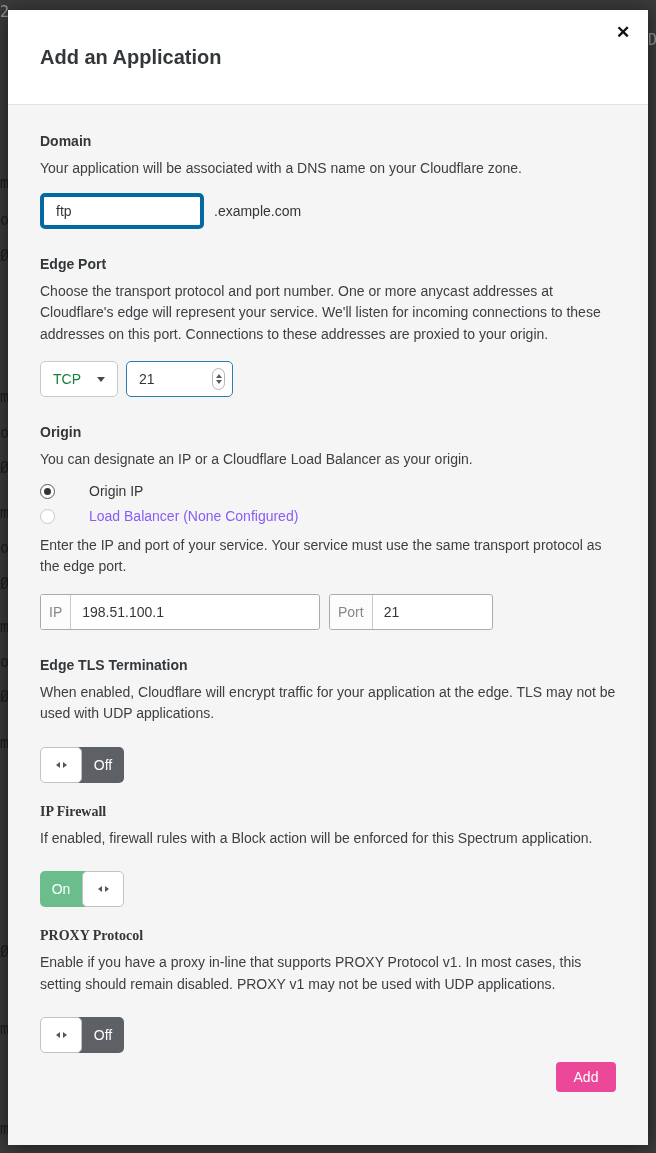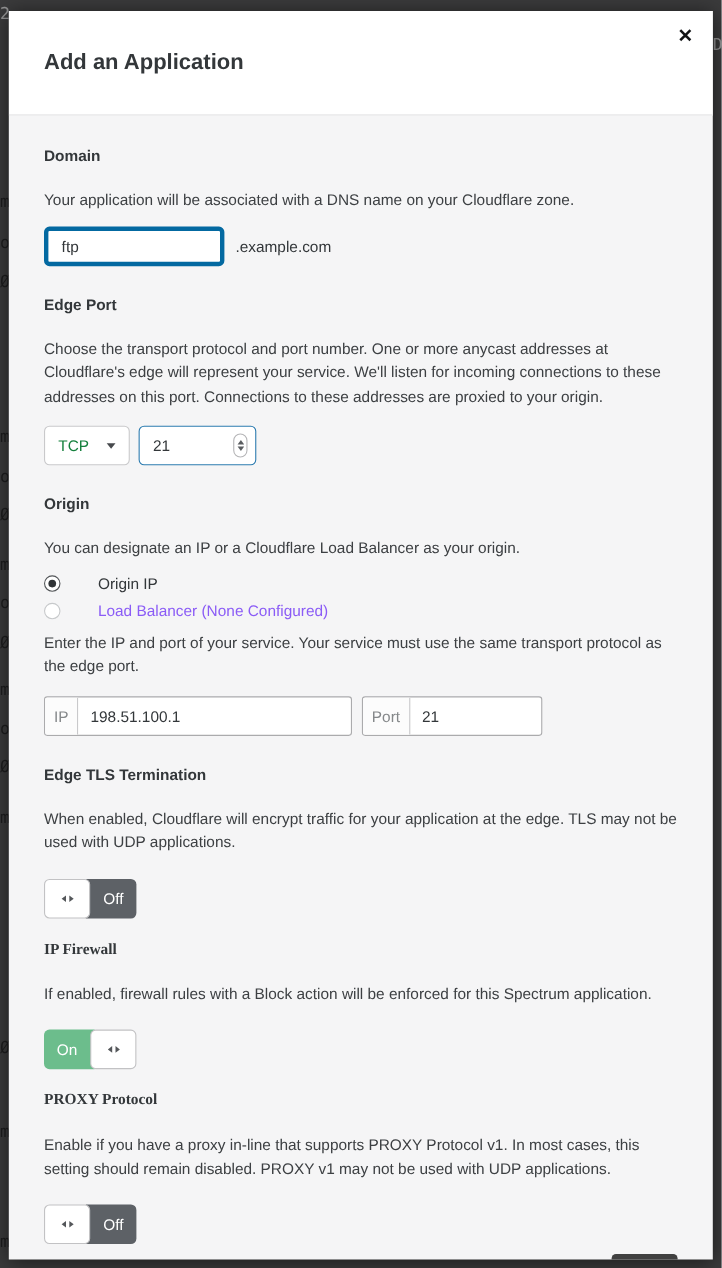--- a/index.html
+++ b/index.html
@@ -44,21 +44,21 @@
   .close-btn {
     position:absolute; top:12px; right:14px;
     font-size:17px; font-weight:700; color:#101214;
     width:22px; height:22px; line-height:22px; text-align:center;
     cursor:pointer; background:none; border:none; padding:0;
     font-family:"Liberation Sans", sans-serif;
   }
   .modal-body { padding:28px 32px 0 32px; }
 
   .section-label { font-size:14px; font-weight:700; color:#33373a; line-height:17px; }
-  .section-desc  { font-size:14px; color:#3d4043; line-height:21.5px; margin-top:21px; max-width:580px; }
+  .section-desc  { font-size:14px; color:#3d4043; line-height:21.5px; margin-top:8px; max-width:580px; }
 
   
   .text-input {
     height:36px; border:4px solid #0369a1; border-radius:4px;
     background:#fff; font-size:14px; color:#33373a; padding:0 12px;
     font-family:"Liberation Sans", sans-serif; outline:none; width:100%;
   }
 
   .domain-row { display:flex; align-items:center; margin-top:13px; }
   .domain-row .text-input { width:164px; border-radius:5px; }
@@ -142,21 +142,21 @@
   }
   .toggle.off .state { background:#5d6166; border-radius:0 5px 5px 0; margin-left:-4px; padding-left:4px; }
   .toggle.on  .state { background:#6cbd8c; border-radius:5px 0 0 5px; margin-right:-4px; padding-right:4px; order:-1; }
 
   .mt27 { margin-top:27px; }
   .mt20 { margin-top:20px;font-family:Liberation Serif, serif; }
 
   .add-row { display:flex; justify-content:flex-end; margin-top:9px; }
   .add-btn {
     min-width:60px; height:30px; padding:0 14px;
-    background:#404040; color:#fff; font-size:14px;
+    background:#ec4899; color:#fff; font-size:14px;
     border:none; border-radius:4px; cursor:pointer;
     font-family:"Liberation Sans", sans-serif;
   }
 </style>
 </head>
 <body>
 
 <div id="bg-layer">
     <span class="bg-glyph light" style="left: 0px; top: 5px;">2</span>
     <span class="bg-glyph light" style="left: 648px; top: 33px;">D</span>

